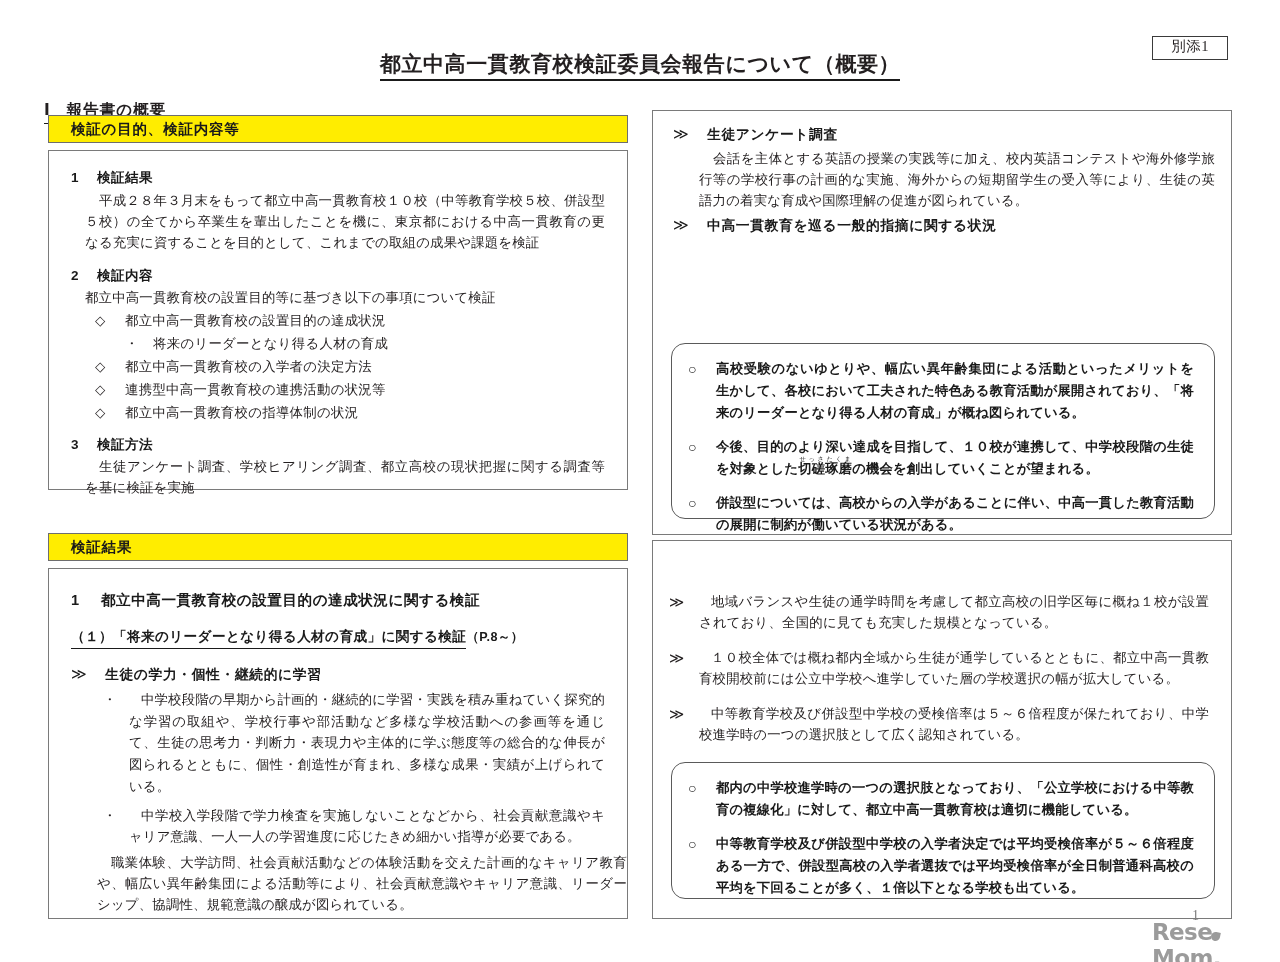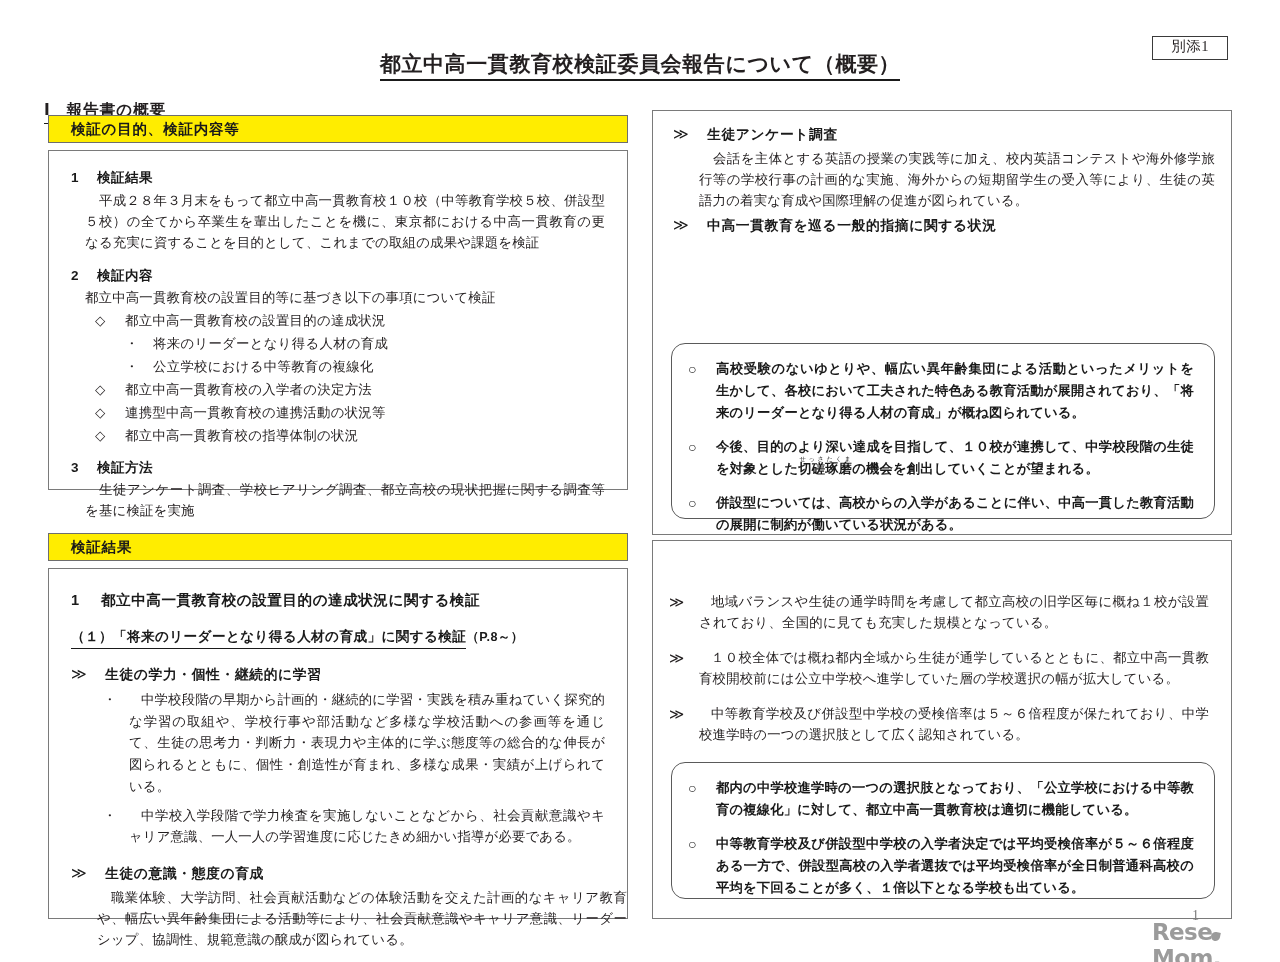--- a/index.html
+++ b/index.html
@@ -286,23 +286,20 @@
         </div>
         <div class="para" style="margin:2px 0 0 14px;">都立中高一貫教育校の設置目的等に基づき以下の事項について検証</div>
 
         <div style="margin-left:24px;margin-top:1px;">
           <div class="dia-item">
             <span class="mk">◇</span><span>都立中高一貫教育校の設置目的の達成状況</span>
           </div>
           <div class="dot-item">
             <span class="mk">・</span><span>将来のリーダーとなり得る人材の育成</span>
           </div>
-          <div class="dot-item">
-            <span class="mk">・</span><span>公立学校における中等教育の複線化</span>
-          </div>
           <div class="dia-item">
             <span class="mk">◇</span><span>都立中高一貫教育校の入学者の決定方法</span>
           </div>
           <div class="dia-item">
             <span class="mk">◇</span><span>連携型中高一貫教育校の連携活動の状況等</span>
           </div>
           <div class="dia-item">
             <span class="mk">◇</span><span>都立中高一貫教育校の指導体制の状況</span>
           </div>
         </div>
@@ -338,23 +335,20 @@
           <div class="bullet-dot">
             <span class="mk">・</span>
             <span class="tx">中学校段階の早期から計画的・継続的に学習・実践を積み重ねていく探究的な学習の取組や、学校行事や部活動など多様な学校活動への参画等を通じて、生徒の思考力・判断力・表現力や主体的に学ぶ態度等の総合的な伸長が図られるとともに、個性・創造性が育まれ、多様な成果・実績が上げられている。</span>
           </div>
           <div class="bullet-dot" style="margin-top:7px;">
             <span class="mk">・</span>
             <span class="tx">中学校入学段階で学力検査を実施しないことなどから、社会貢献意識やキャリア意識、一人一人の学習進度に応じたきめ細かい指導が必要である。</span>
           </div>
         </div>
 
-        <div class="gt-head" style="margin-top:16px;">
-          <span class="mk">≫</span><span>生徒の意識・態度の育成</span>
-        </div>
         <div class="para indent1" style="margin:4px 0 0 26px;width:530px;">職業体験、大学訪問、社会貢献活動などの体験活動を交えた計画的なキャリア教育や、幅広い異年齢集団による活動等により、社会貢献意識やキャリア意識、リーダーシップ、協調性、規範意識の醸成が図られている。</div>
 
       </div>
     </div>
 
   </div>
 
   <div class="col-right">
 
     <div class="box" style="top:110px;left:0;width:580px;height:425px;">

